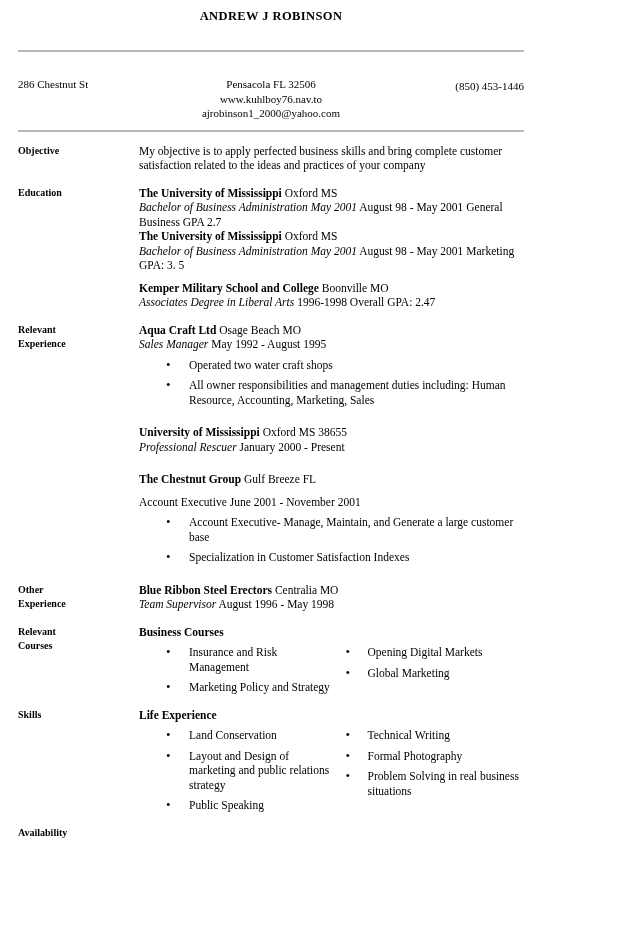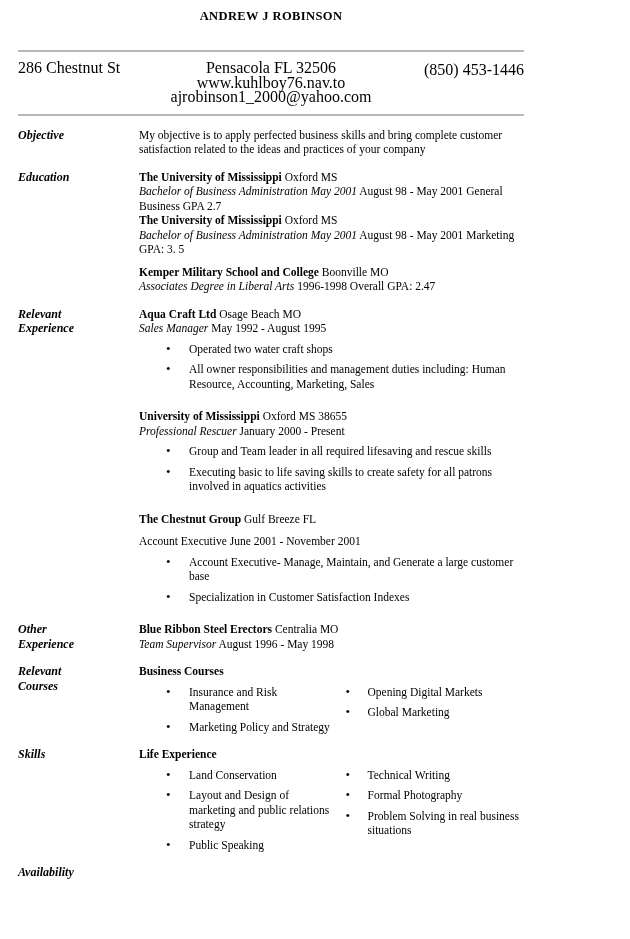--- a/index.html
+++ b/index.html
@@ -35,24 +35,25 @@
     border: none;
     border-top: 2px solid #b8b8b8;
     margin: 0 18px;
   }
   .rule-top { margin-top: 26px; }
   .rule-bottom { margin-top: 9px; }
 
   .contact {
     position: relative;
     padding: 9px 18px 0 18px;
-    font-size: 16px;
+    font-size: 11px;
     line-height: 14.5px;
     min-height: 50px;
     box-sizing: border-box;
+    margin-top: 16px;
   }
   .contact .addr {
     position: absolute;
     left: 18px;
     top: 9px;
   }
   .contact .phone {
     position: absolute;
     right: 18px;
     top: 11px;
@@ -66,24 +67,23 @@
     padding: 12px 18px 0 18px;
   }
   .row {
     display: flex;
     align-items: flex-start;
   }
   .label {
     width: 121px;
     flex: 0 0 121px;
     font-weight: bold;
-    font-size: 12px;
+    font-size: 10px;
     line-height: 14.5px;
     padding-top: 0;
-    font-style: italic;
   }
   .label .l2 { display: block; }
   .body-col {
     flex: 1 1 auto;
     font-size: 11.5px;
     line-height: 14.5px;
     min-width: 0;
   }
 
   .org { font-weight: bold; }
@@ -227,24 +227,20 @@
         <div class="gap-lg"></div>
 
         <div>
           <div class="line">
             <span class="org">University of Mississippi</span><span class="loc">&nbsp;</span><span class="loc">Oxford MS 38655</span>
           </div>
           <div class="line">
             <span class="role">Professional Rescuer</span>
             <span>January 2000 - Present</span>
           </div>
-          <ul class="blist">
-            <li>Group and Team leader in all required lifesaving and rescue skills</li>
-            <li>Executing basic to life saving skills to create safety for all patrons involved in aquatics activities</li>
-          </ul>
         </div>
 
         <div class="gap-lg"></div>
 
         <div>
           <div class="line">
             <span class="org">The Chestnut Group</span><span class="loc">&nbsp;</span><span class="loc">Gulf Breeze FL</span>
           </div>
           <div class="gap-sm"></div>
           <div class="line">

